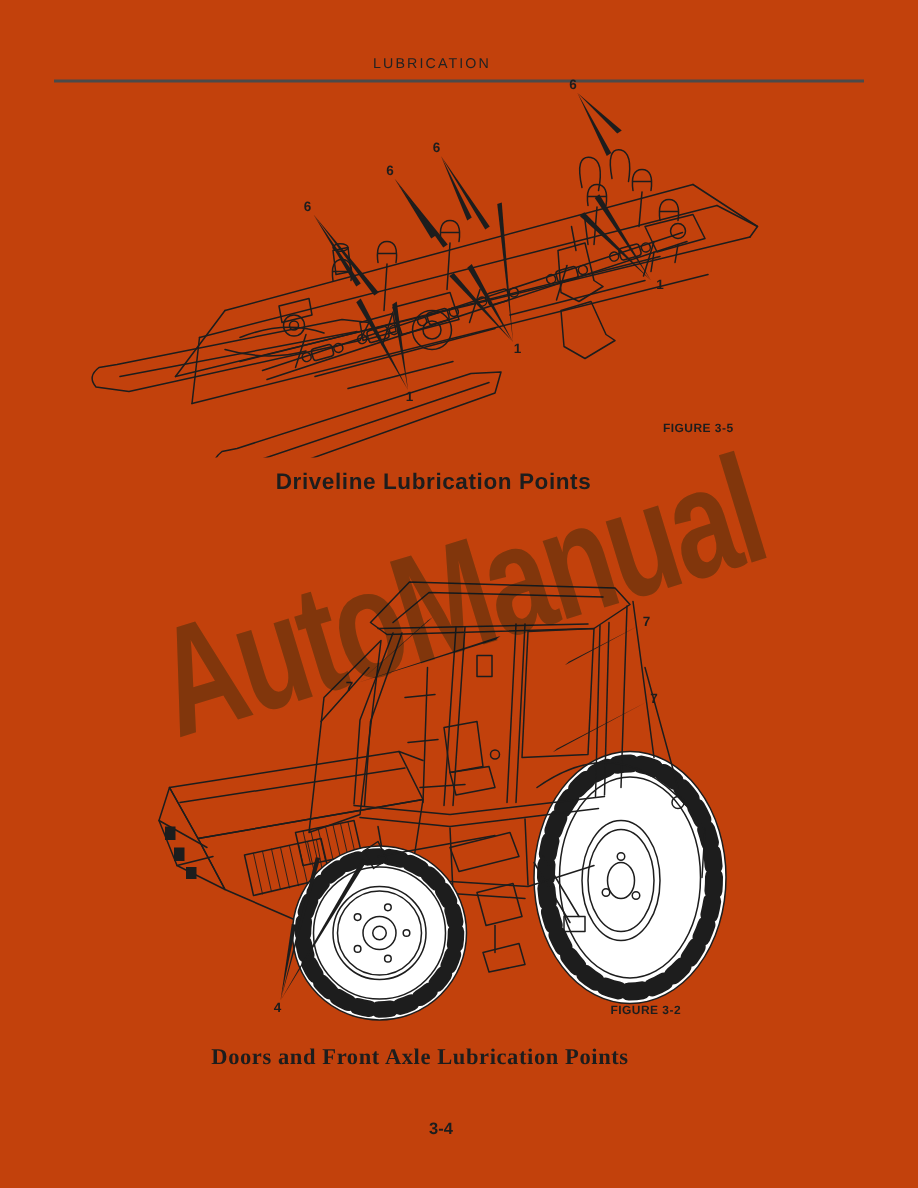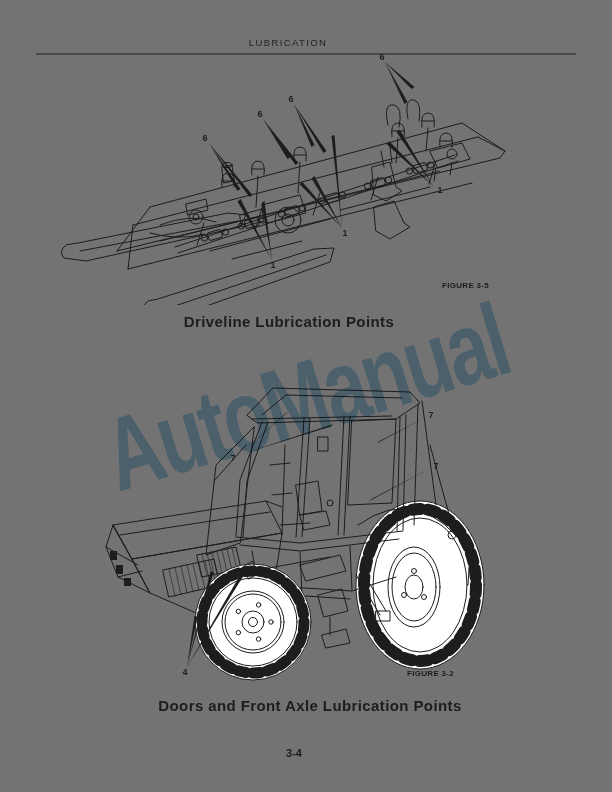--- a/index.html
+++ b/index.html
@@ -1,19 +1,19 @@
 <!DOCTYPE html>
 <html style="--ink: #1d1d1d; --rule: #4a4a4a;"><head>
 <meta charset="utf-8">
 <style>
   :root{ --ink:#1d1d1d; --rule:#4a4a4a; }
   html,body{margin:0;padding:0;}
   body{background:#ffffff;}
   .page{
-    position:relative; width:612px; height:792px; background:#737373;
+    position:relative; width:612px; height:792px; background:#c2410c;
     overflow:hidden; font-family:"Liberation Sans", sans-serif; color:var(--ink);
   }
   .abs{position:absolute;}
   .header-title{
     top:37px; left:288px; transform:translateX(-50%);
     font-size:9.5px; letter-spacing:1.4px; color:#222; white-space:nowrap;
   }
   .header-rule{
     top:53px; left:36px; width:540px; height:2px; background:var(--rule);
   }
@@ -302,19 +302,19 @@
       <polygon points="187,282 241.5,187.5 244.5,189"></polygon>
     </g>
   </svg>
 
   <span class="abs callout" style="top:458px;left:233px;">7</span>
   <span class="abs callout" style="top:415px;left:431px;">7</span>
   <span class="abs callout" style="top:466px;left:436px;">7</span>
   <span class="abs callout" style="top:672px;left:185px;">4</span>
 
   <div class="abs figure-label" style="top:669px;left:407px;">FIGURE 3-2</div>
-  <div class="abs caption" style="top:697px;left:310px;">Doors and Front Axle Lubrication Points</div>
+  <div class="abs caption" style="top:697px;left:280px;font-family:Liberation Serif, serif;">Doors and Front Axle Lubrication Points</div>
 
   <div class="abs watermark" style="color: rgb(169, 212, 239);">AutoManual</div>
 
   <div class="abs page-number">3-4</div>
 
 </div>
 
 </body></html>

